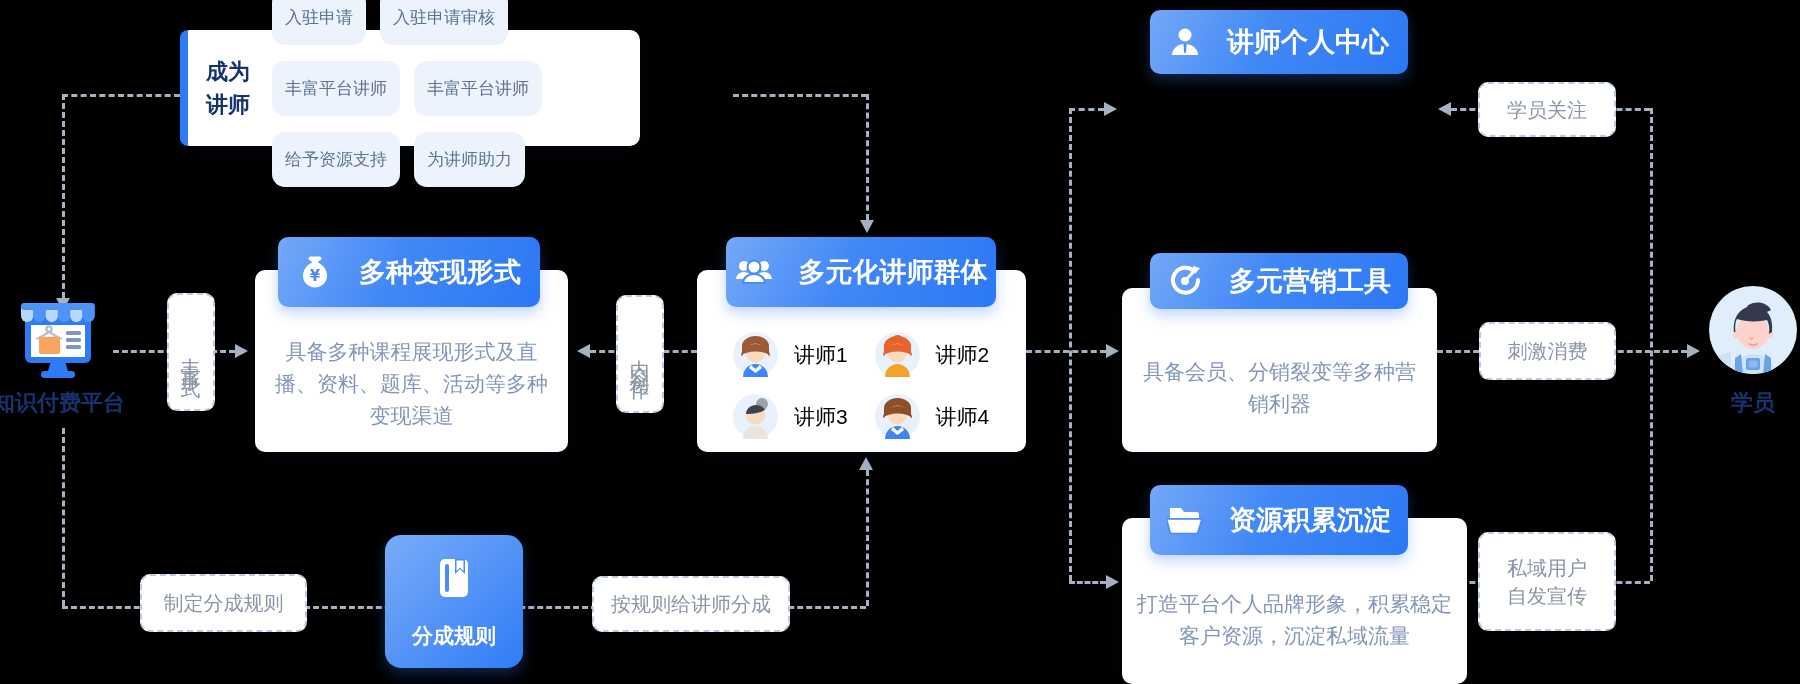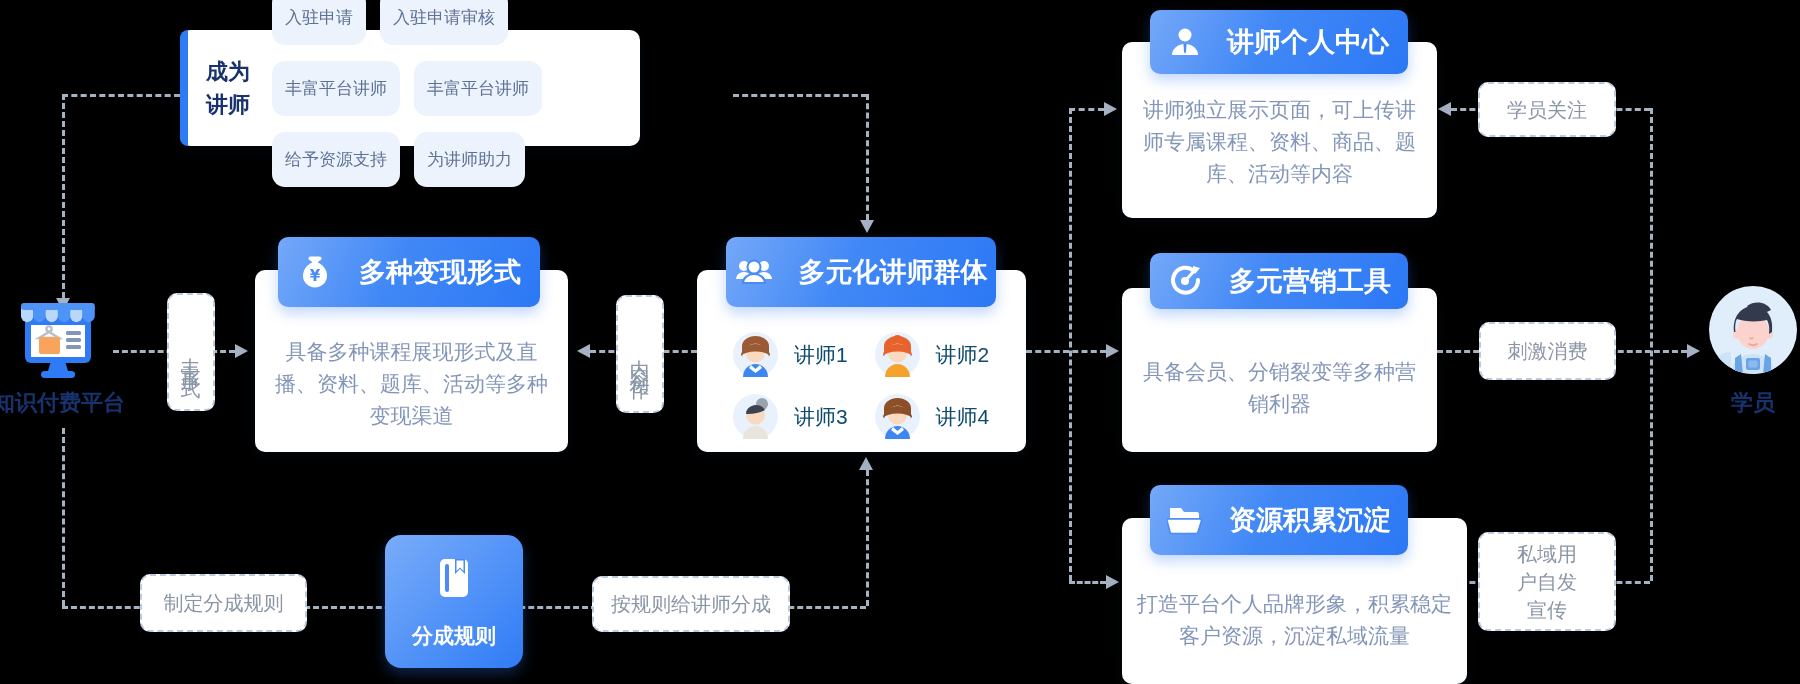--- a/index.html
+++ b/index.html
@@ -35,21 +35,21 @@
   .become::before{content:"";position:absolute;left:0;top:0;bottom:0;width:8px;background:#2d7bf5;
     border-radius:10px 0 0 10px;}
   .become-title{width:56px;margin-left:26px;font-size:22px;font-weight:bold;color:#17326d;line-height:33px;}
   .tags{flex:1;display:flex;flex-wrap:wrap;gap:16px 14px;padding:0 18px 0 10px;}
   .tag{height:31px;line-height:31px;padding:12px 13px;background:#edf3fc;border-radius:13px;
     color:#5d7396;font-size:17px;white-space:nowrap;}
 
   
   .members{position:absolute;left:36px;top:62px;right:10px;display:grid;
     grid-template-columns:1fr 1fr;row-gap:17px;}
-  .member{display:flex;align-items:center;gap:16px;color:#0c4a6e;font-size:21px;}
+  .member{display:flex;align-items:center;gap:16px;color:#000000;font-size:21px;}
   .member svg{flex:0 0 auto;}
 
   
   .node-label{position:absolute;text-align:center;font-size:22px;font-weight:bold;color:#17326d;}
 
   
   .rules-node{position:absolute;left:385px;top:535px;width:138px;height:133px;border-radius:16px;
     background:linear-gradient(135deg,#79acf9 0%,#2f7cf6 100%);display:flex;flex-direction:column;
     align-items:center;justify-content:center;gap:20px;box-shadow:0 6px 14px rgba(45,120,245,.30);}
   .rules-node .lbl{color:#fff;font-size:21px;font-weight:bold;}
@@ -96,21 +96,21 @@
   <div class="hline" style="left:62px;top:606px;width:804px"></div>
   <div class="vline" style="left:866px;top:470px;height:136px"></div>
   <div class="arrow u" style="left:859px;top:457px"></div>
 
   <div class="conn-label vert" style="left:167px;top:293px;width:48px;height:118px">丰富形式</div>
   <div class="conn-label vert" style="left:616px;top:295px;width:48px;height:118px">内容创作</div>
   <div class="conn-label" style="left:140px;top:574px;width:167px;height:58px">制定分成规则</div>
   <div class="conn-label" style="left:592px;top:576px;width:198px;height:56px">按规则给讲师分成</div>
   <div class="conn-label" style="left:1478px;top:82px;width:138px;height:55px">学员关注</div>
   <div class="conn-label" style="left:1479px;top:322px;width:137px;height:58px">刺激消费</div>
-  <div class="conn-label" style="left:1478px;top:532px;width:138px;height:99px;padding:0 28px">私域用户自发宣传</div>
+  <div class="conn-label" style="left:1478px;top:532px;width:138px;height:99px;padding:0 18px">私域用户自发宣传</div>
 
   <div style="position:absolute;left:14px;top:295px;width:88px;height:88px">
     <svg width="88" height="88" viewBox="0 0 88 88">
       <rect x="11" y="16" width="66" height="52" rx="6" fill="#2e7bf5"></rect>
       <rect x="17" y="30" width="54" height="32" fill="#ffffff"></rect>
       <path d="M37 66 h14 l3 10 h-20 z" fill="#2e7bf5"></path>
       <rect x="27" y="76" width="34" height="7" rx="3.5" fill="#2e7bf5"></rect>
       <g>
         <path d="M7 12 h12.3 v9 a6.15 6.15 0 0 1 -12.3 0 z" fill="#b9d7fb"></path>
         <path d="M19.3 12 h12.3 v9 a6.15 6.15 0 0 1 -12.3 0 z" fill="#4e94f6"></path>
@@ -215,23 +215,20 @@
         <path d="M1 24 a8 7 0 0 1 16 0 z" fill="#ffffff"></path>
         <circle cx="29" cy="11" r="5" fill="#ffffff"></circle>
         <path d="M21 24 a8 7 0 0 1 16 0 z" fill="#ffffff"></path>
         <circle cx="19" cy="12" r="6.5" fill="#ffffff" stroke="#4a8bf5" stroke-width="2"></circle>
         <path d="M8 28 a11 9 0 0 1 22 0 z" fill="#ffffff" stroke="#4a8bf5" stroke-width="2"></path>
       </svg>
     </span>
     <span>多元化讲师群体</span>
   </div>
 
-  <div class="card" style="left:1122px;top:42px;width:315px;height:176px">
-    <div class="card-body" style="top:52px">讲师独立展示页面，可上传讲师专属课程、资料、商品、题库、活动等内容</div>
-  </div>
   <div class="card-header" style="left:1150px;top:10px;width:258px;height:64px">
     <span style="display:flex">
       <svg width="32" height="32" viewBox="0 0 32 32">
         <circle cx="16" cy="9" r="6.5" fill="#ffffff"></circle>
         <path d="M3 29 a13 11 0 0 1 26 0 z" fill="#ffffff"></path>
         <path d="M14.5 18 h3 l-0.5 8 l-1 1.5 l-1 -1.5 z" fill="#4a8bf5"></path>
       </svg>
     </span>
     <span>讲师个人中心</span>
   </div>

